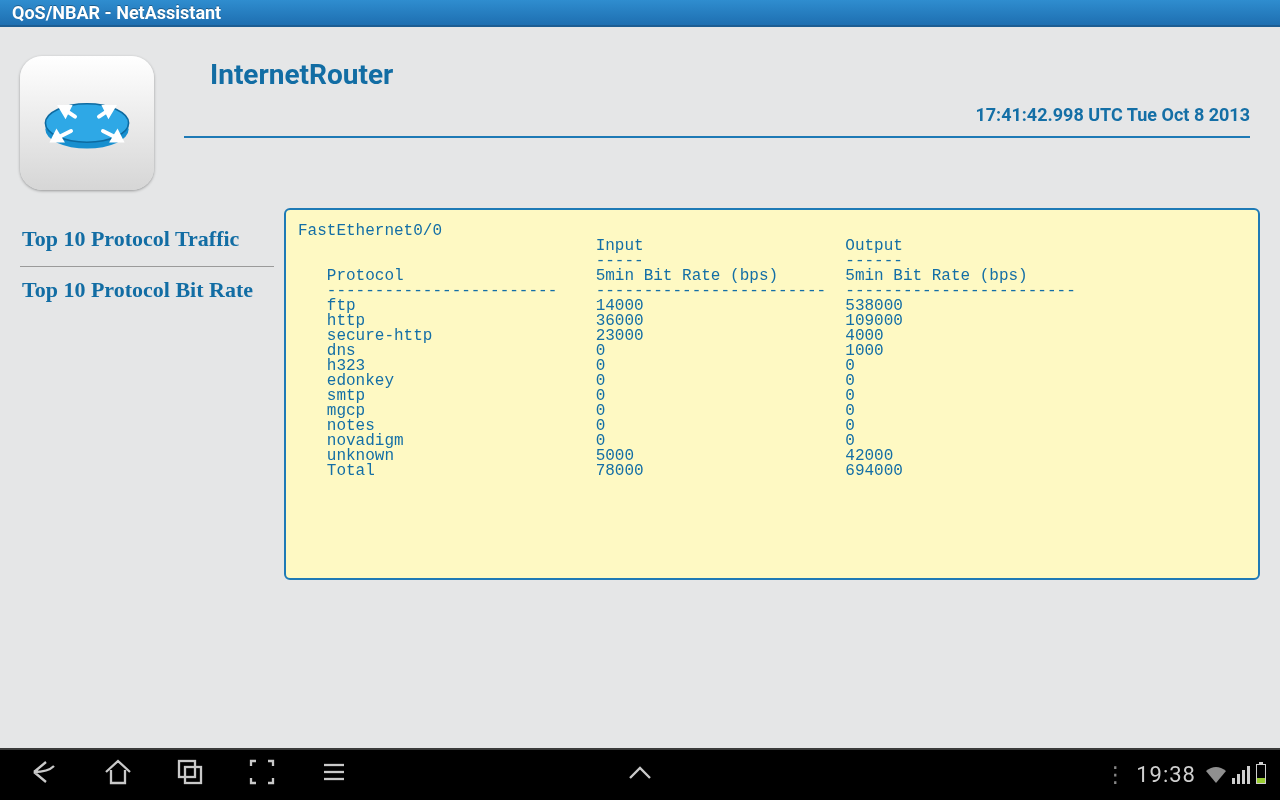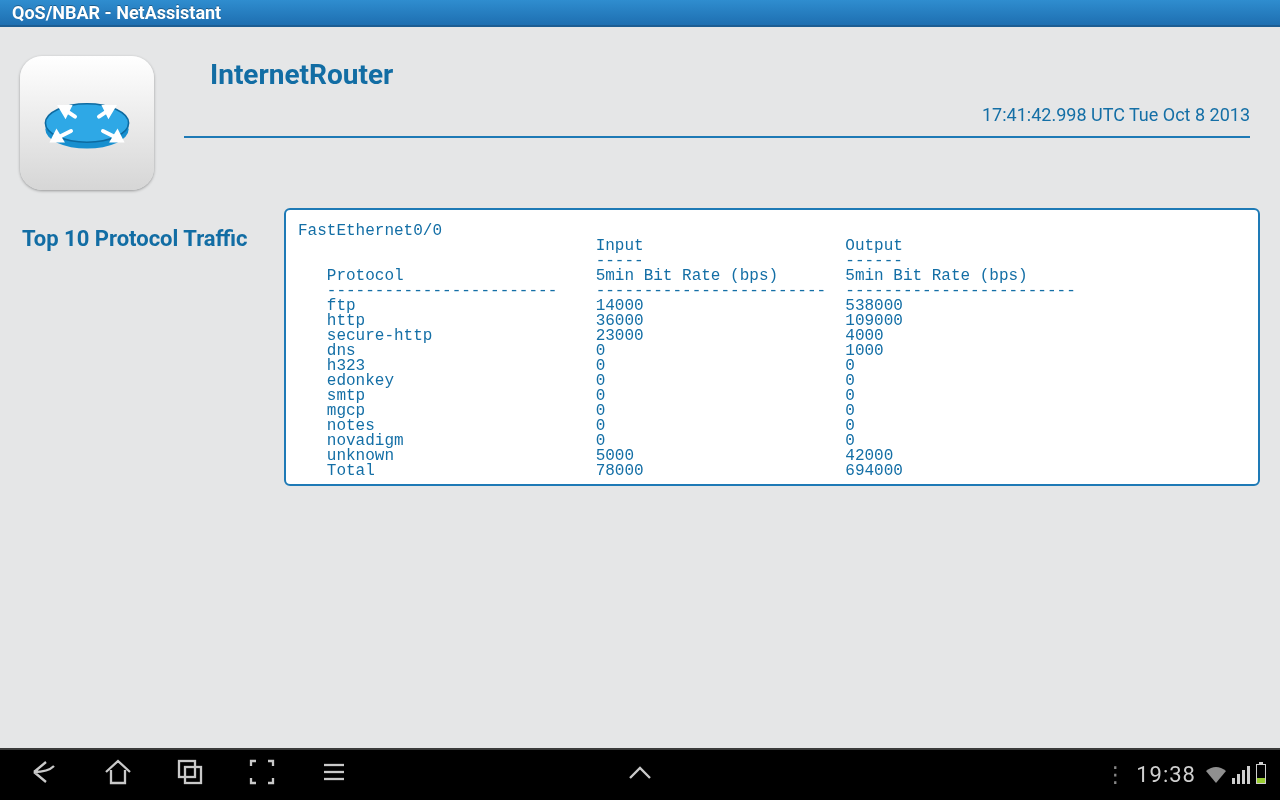--- a/index.html
+++ b/index.html
@@ -5,28 +5,28 @@
   * { margin:0; padding:0; box-sizing:border-box; }
   html,body { width:1280px; height:800px; font-family:"Roboto","Helvetica Neue",Arial,sans-serif; background:#e5e6e7; overflow:hidden; }
   
   .app-bar { height:27px; background:linear-gradient(#2f8dcf,#1e6fb1); border-bottom:2px solid #1c5d93; color:#fff; display:flex; align-items:center; padding:0 12px; font-size:18px; font-weight:bold; text-shadow:0 -1px 0 rgba(0,0,0,.3);}
   .content-area { position:absolute; top:44px; left:0; right:0; bottom:52px; background:#e5e6e7; }
   
   .icon-tile { position:absolute; top:12px; left:20px; width:134px; height:134px; background:linear-gradient(#ffffff,#d6d6d6); border-radius:22px; box-shadow:0 1px 3px rgba(0,0,0,.35); display:flex; align-items:center; justify-content:center;}
   .icon-tile svg { width:96px; height:70px; }
   
   .device-title { position:absolute; top:14px; left:184px; font-size:28px; font-weight:bold; color:#126da4;margin-left:26px; }
-  .timestamp { position:absolute; top:60px; right:30px; font-size:18px; color:#146fa6; }
+  .timestamp { position:absolute; top:60px; right:30px; font-size:18px; color:#146fa6;font-weight:bold; }
   .divider { position:absolute; top:92px; left:184px; right:30px; height:2px; background:#1e7ab6; }
   
   .tabs { position:absolute; top:172px; left:20px; width:254px; }
-  .tab { font-size:22px; font-weight:bold; color:#126da4; padding:10px 2px 14px; border-bottom:1px solid #9a9a9a; cursor:pointer;}
+  .tab { font-size:22px; font-weight:bold; color:#126da4; padding:10px 2px 14px; border-bottom:1px solid #9a9a9a; cursor:pointer;font-family:Liberation Serif, serif;}
   .tab:last-child { border-bottom:none; }
   
-  .panel { position:absolute; top:164px; left:284px; right:20px; height:278px; border:2px solid #1e7ab6; border-radius:6px; background:#ffffff; padding:14px 12px;}
+  .panel { position:absolute; top:164px; left:284px; right:20px; height:372px; border:2px solid #1e7ab6; border-radius:6px; background:#fef9c3; padding:14px 12px;}
   .term { font-family:"Courier New",Courier,monospace; font-size:16px; line-height:15px; color:#146fa6; white-space:pre; }
   
   .navbar { position:absolute; bottom:0; left:0; right:0; height:52px; background:#000; display:flex; align-items:center; color:#c9c9c9;}
   .nav-left { display:flex; gap:40px; padding-left:30px;}
   .nav-center { position:absolute; left:50%; transform:translateX(-50%);}
   .nav-right { margin-left:auto; display:flex; align-items:center; gap:10px; padding-right:14px; font-size:22px;}
   .nav-icon svg { width:32px; height:32px; stroke:#c9c9c9; fill:none; stroke-width:2.3;}
   .clock-text { color:#cfcfcf; letter-spacing:1px; }
   .status-icons { display:flex; align-items:flex-end; gap:6px;}
   .bars { display:flex; align-items:flex-end; gap:2px;}
@@ -62,20 +62,21 @@
       </g>
     </svg>
   </div>
 
   <div class="device-title">InternetRouter</div>
   <div class="timestamp">17:41:42.998 UTC Tue Oct 8 2013</div>
   <div class="divider"></div>
 
   <div class="tabs">
     <div class="tab">Top 10 Protocol Traffic</div>
+    <div class="tab">Top 10 Protocol Bit Rate</div>
   </div>
 
   <div class="panel">
     <pre class="term" id="term">FastEthernet0/0
                                Input                     Output
                                -----                     ------
    Protocol                    5min Bit Rate (bps)       5min Bit Rate (bps)
    ------------------------    ------------------------  ------------------------
    ftp                         14000                     538000
    http                        36000                     109000

